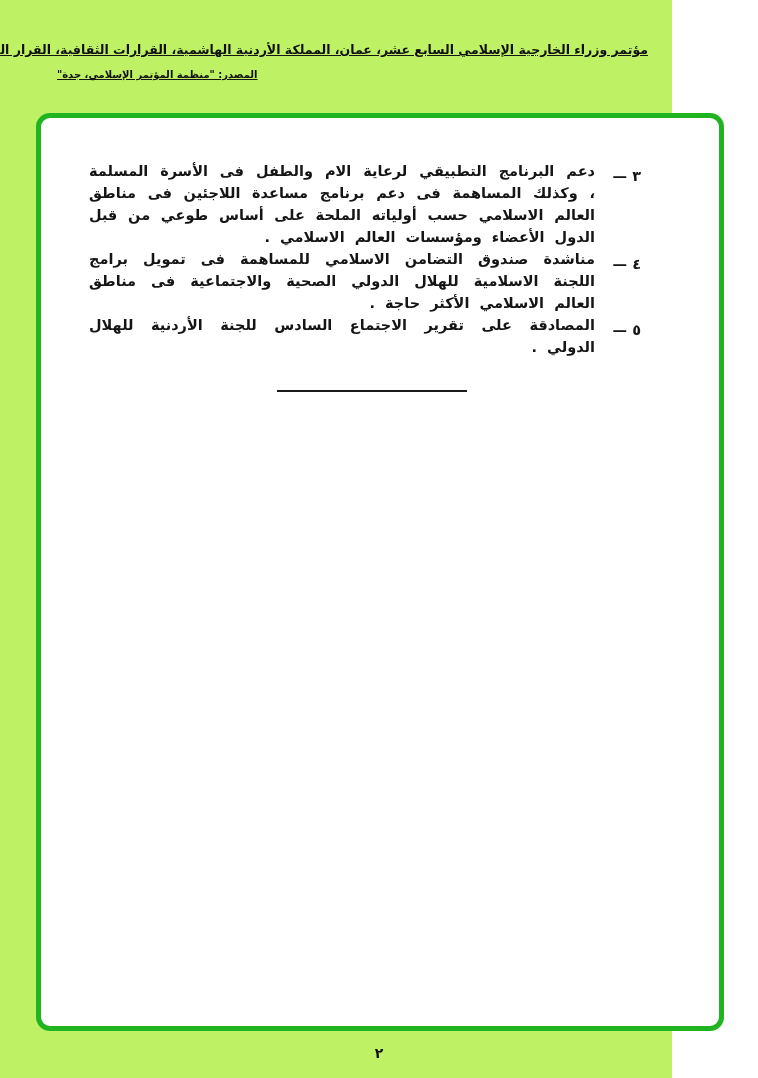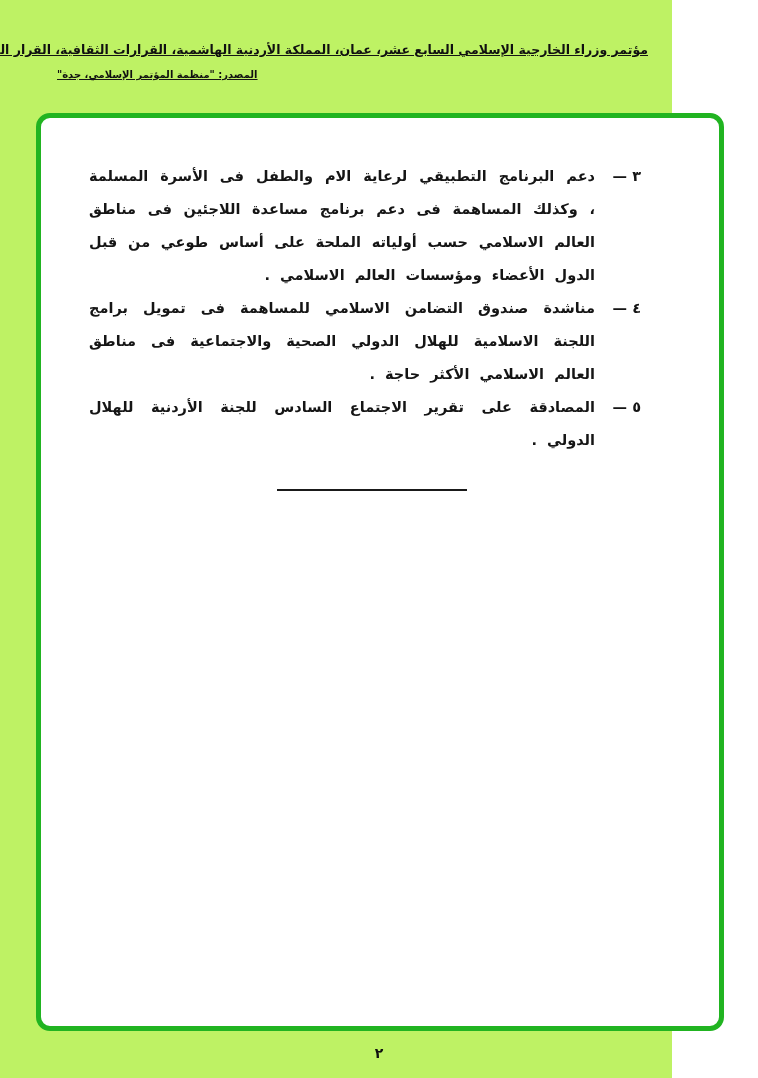--- a/index.html
+++ b/index.html
@@ -66,21 +66,21 @@
     font-weight: bold;
     font-size: 14.5px;
     line-height: 33px;
     white-space: nowrap;
     color: #151515;
   }
   .item-text {
     flex: 1 1 auto;
     font-weight: bold;
     font-size: 14.5px;
-    line-height: 33px;
+    line-height: 22px;
     text-align: justify;
     word-spacing: 5px;
     color: #151515;
   }
   .divider {
     width: 190px;
     height: 2px;
     background: #1a1a1a;
     margin: 32px auto 0;
     transform: translateX(7px); 

